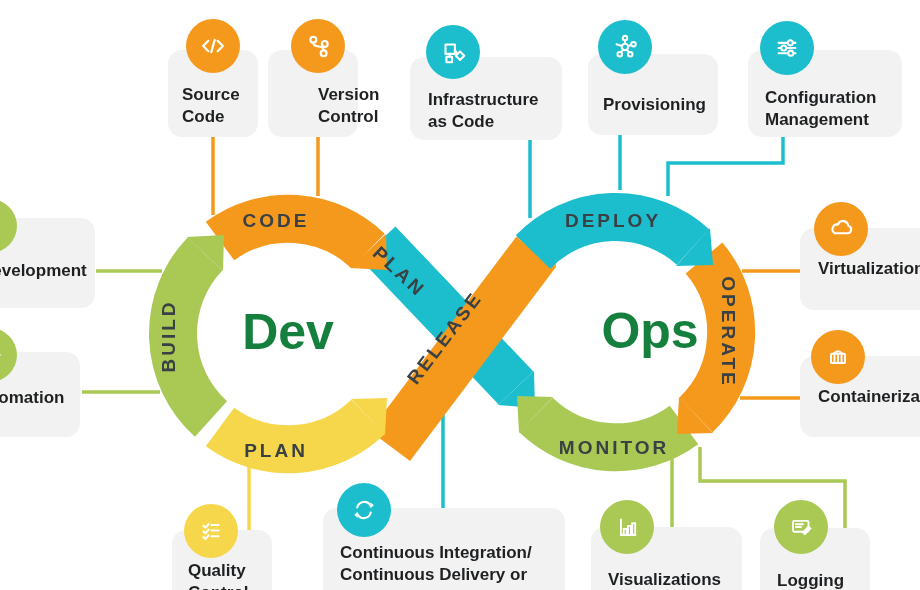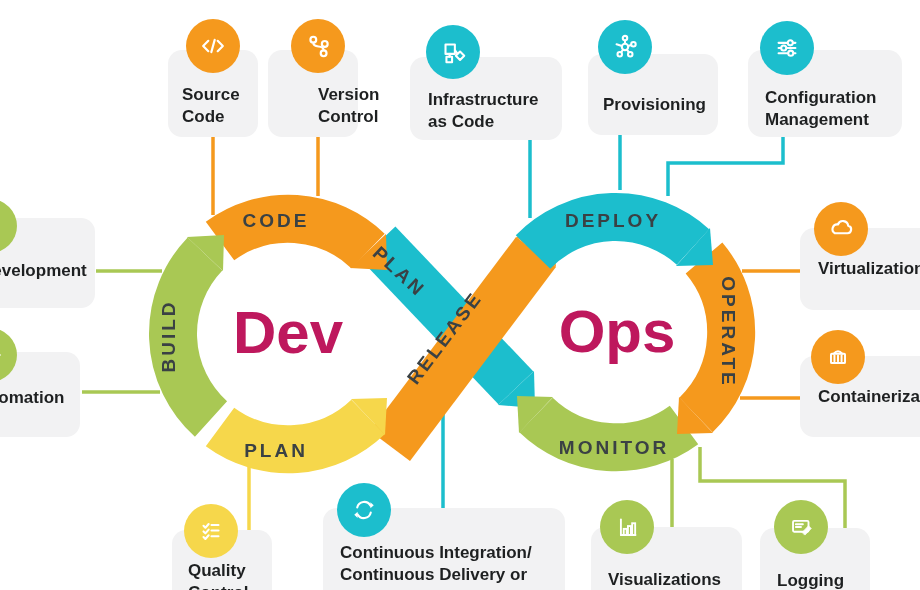--- a/index.html
+++ b/index.html
@@ -15,21 +15,21 @@
   .icon-circle.green{background:#A9C854;}
   .icon-circle.yellow{background:#F6D74B;}
   .card-label{position:absolute;font-size:17px;font-weight:bold;color:#1E2021;line-height:22px;}
   .nowrap{white-space:nowrap;}
   .arc-label{position:absolute;font-size:19px;font-weight:bold;color:#3A4144;
              letter-spacing:3px;transform:translate(-50%,-50%);white-space:nowrap;}
   .rot-90{transform:translate(-50%,-50%) rotate(-90deg);}
   .rot90{transform:translate(-50%,-50%) rotate(90deg);}
   .rot43{transform:translate(-50%,-50%) rotate(43deg);}
   .rotm53{transform:translate(-50%,-50%) rotate(-53deg);}
-  .center-word{position:absolute;font-size:60px;font-weight:bold;color:#be185d;
+  .center-word{position:absolute;font-size:50px;font-weight:bold;color:#15803d;
                transform:translate(-50%,-50%);white-space:nowrap;}
 </style>
 </head>
 <body>
 
 <div id="stage">
 
   <svg class="bg" width="920" height="590" viewBox="0 0 920 590">
 
     <g fill="none" stroke-width="3.5">
@@ -77,21 +77,21 @@
   <div class="arc-label" style="left:276px;top:221px;">CODE</div>
   <div class="arc-label rot-90" style="left:169px;top:336px;">BUILD</div>
   <div class="arc-label" style="left:276px;top:451px;">PLAN</div>
   <div class="arc-label rot43" style="left:399px;top:272px;">PLAN</div>
   <div class="arc-label rotm53" style="left:445px;top:338px;">RELEASE</div>
   <div class="arc-label" style="left:613px;top:221px;">DEPLOY</div>
   <div class="arc-label rot90" style="left:728px;top:332px;">OPERATE</div>
   <div class="arc-label" style="left:614px;top:448px;">MONITOR</div>
 
   <div class="center-word" style="left:288px;top:332px;">Dev</div>
-  <div class="center-word" style="left:617px;top:331px;">Ops</div>
+  <div class="center-word" style="left:650px;top:331px;">Ops</div>
 
   <div class="card" style="left:168px;top:50px;width:90px;height:87px;">
     <div class="icon-circle orange" style="left:18px;top:-31px;">
       <svg width="30" height="30" viewBox="0 0 32 32" fill="none" stroke="#fff" stroke-width="2.3" stroke-linecap="round" stroke-linejoin="round">
         <polyline points="11 10.5 5.5 16 11 21.5"></polyline>
           <polyline points="21 10.5 26.5 16 21 21.5"></polyline>
         <line x1="17.8" y1="9.5" x2="14.2" y2="22.5"></line>
       </svg>
     </div>
     <div class="card-label" style="left:14px;top:34px;width:70px;">Source Code</div>

